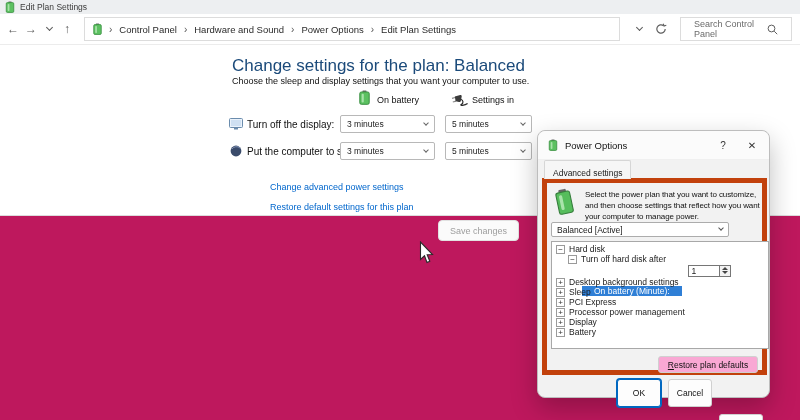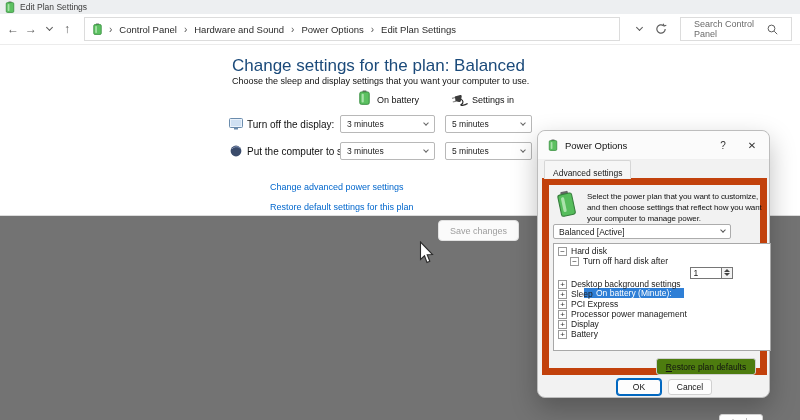--- a/index.html
+++ b/index.html
@@ -30,37 +30,37 @@
   .heading { left:232px; top:11px; font-size:17px; color:#1b4a7a; }
   .subheading { left:232px; top:31px; font-size:9px; color:#111; }
   .colhdr { font-size:9px; color:#111; }
   .rowlabel { font-size:10px; color:#111; }
   .select { height:18px; background:#fff; border:1px solid #b8b8b8; border-radius:2px;
             display:flex; align-items:center; padding:0 6px; font-size:8.5px; color:#222; }
   .select .chev { width:4px; height:4px; margin-left:auto; border-color:#666; }
   .link { font-size:9px; color:#0066cc; cursor:pointer;margin-left:38px; }
 
   .divider { position:absolute; left:0; top:215px; width:800px; height:1px; background:#dcdcdc; }
-  .bottombar { position:absolute; left:0; top:216px; width:800px; height:204px; background:#737373;padding-left:20px; }
+  .bottombar { position:absolute; left:0; top:216px; width:800px; height:204px; background:#be185d;padding-left:20px; }
   .save-btn { position:absolute; left:438px; top:4px; width:81px; height:21px; background:#fbfbfb;
               border:1px solid #e2e2e2; border-radius:4px; font-size:9px; color:#9e9e9e;
               font-family:inherit; }
 
   
   .dialog { position:absolute; left:537px; top:130px; width:233px; height:268px; background:#f2f2f2;
             border:1px solid #bdbdbd; border-radius:8px; box-shadow:0 10px 26px rgba(0,0,0,.25); z-index:10; }
   .dlg-titlebar { position:absolute; left:0; top:0; width:100%; height:29px; background:#fbfbfb;
                   border-radius:8px 8px 0 0; display:flex; align-items:center; gap:7px; padding:0 10px;
                   font-size:9.5px; color:#111; border-bottom:1px solid #f0f0f0; }
   .dlg-ctl { font-size:10px; color:#333; width:14px; text-align:center; cursor:default; }
   .tab { position:absolute; left:6px; top:29px; height:19px; padding:0 8px; background:#f6f6f6;
          border:1px solid #d6d6d6; border-bottom:1px solid #f2f2f2; border-radius:2px 2px 0 0;
          display:flex; align-items:flex-end; font-size:8.5px; z-index:2; }
   .tabpage { position:absolute; left:4px; top:47px; width:225px; height:197px;
-             border:7px solid #c2410c; background:#f2f2f2; }
+             border:5px solid #c2410c; background:#f2f2f2; }
   .tabpage > * { position:absolute; }
   .dlg-desc { left:38px; top:6px; width:184px; font-size:8px; line-height:11px; letter-spacing:-0.1px; color:#111; }
   .combo { left:4px; top:39px; width:178px; height:15px; background:#fff; border:1px solid #acacac;
            border-radius:2px; display:flex; align-items:center; padding:0 5px; font-size:8.5px; }
   .combo .chev { width:4px; height:4px; margin-left:auto; border-color:#555; }
   .tree { left:4px; top:58px; width:218px; height:108px; background:#fff; border:1px solid #a8a8a8;
           font-size:8.5px; padding-top:2px; overflow:hidden; }
   .trow { display:flex; align-items:center; gap:4px; height:10px; padding-left:4px; white-space:nowrap; }
   .trow.l1 { padding-left:16px; }
   .trow.l2 { padding-left:30px; }
@@ -71,24 +71,24 @@
   .spinbox { display:flex; align-items:stretch; margin-left:2px; height:12px; }
   .spin-val { width:32px; background:#fff; border:1px solid #767676; font-size:8.5px;
               display:flex; align-items:center; padding-left:3px; }
   .spinner { width:11px; border:1px solid #767676; border-left:none; background:#f2f2f2;
              display:flex; flex-direction:column; align-items:center; justify-content:space-evenly; }
   .tri-up { width:0; height:0; border-left:3px solid transparent; border-right:3px solid transparent;
             border-bottom:3.5px solid #444; }
   .tri-dn { width:0; height:0; border-left:3px solid transparent; border-right:3px solid transparent;
             border-top:3.5px solid #444; }
   .val-link { color:#0066cc; margin-left:3px; }
-  .restore-btn { right:4px; top:173px; width:100px; height:17px; background:#4d7c0f;
+  .restore-btn { right:4px; top:173px; width:100px; height:17px; background:#f9a8d4;
                  border:1px solid #d0d0d0; border-radius:3px; font-size:8.5px; color:#111; font-family:inherit; }
   .dlg-buttons { position:absolute; right:6px; top:248px; display:flex; gap:7px; }
-  .dbtn { width:44px; height:16px; background:#fdfdfd; border:1px solid #d0d0d0; border-radius:3px;
+  .dbtn { width:44px; height:28px; background:#fdfdfd; border:1px solid #d0d0d0; border-radius:3px;
           font-size:8.5px; color:#111; font-family:inherit; }
   .dbtn.focused { border:1px solid #0067c0; box-shadow:0 0 0 1px #0067c0; }
   .dbtn.disabled { color:#a0a0a0;margin-top:35px; }
 
   .cursor { position:absolute; left:419px; top:241px; z-index:20; }
   u { text-decoration:underline; }
 </style>
 </head>
 <body>
 

